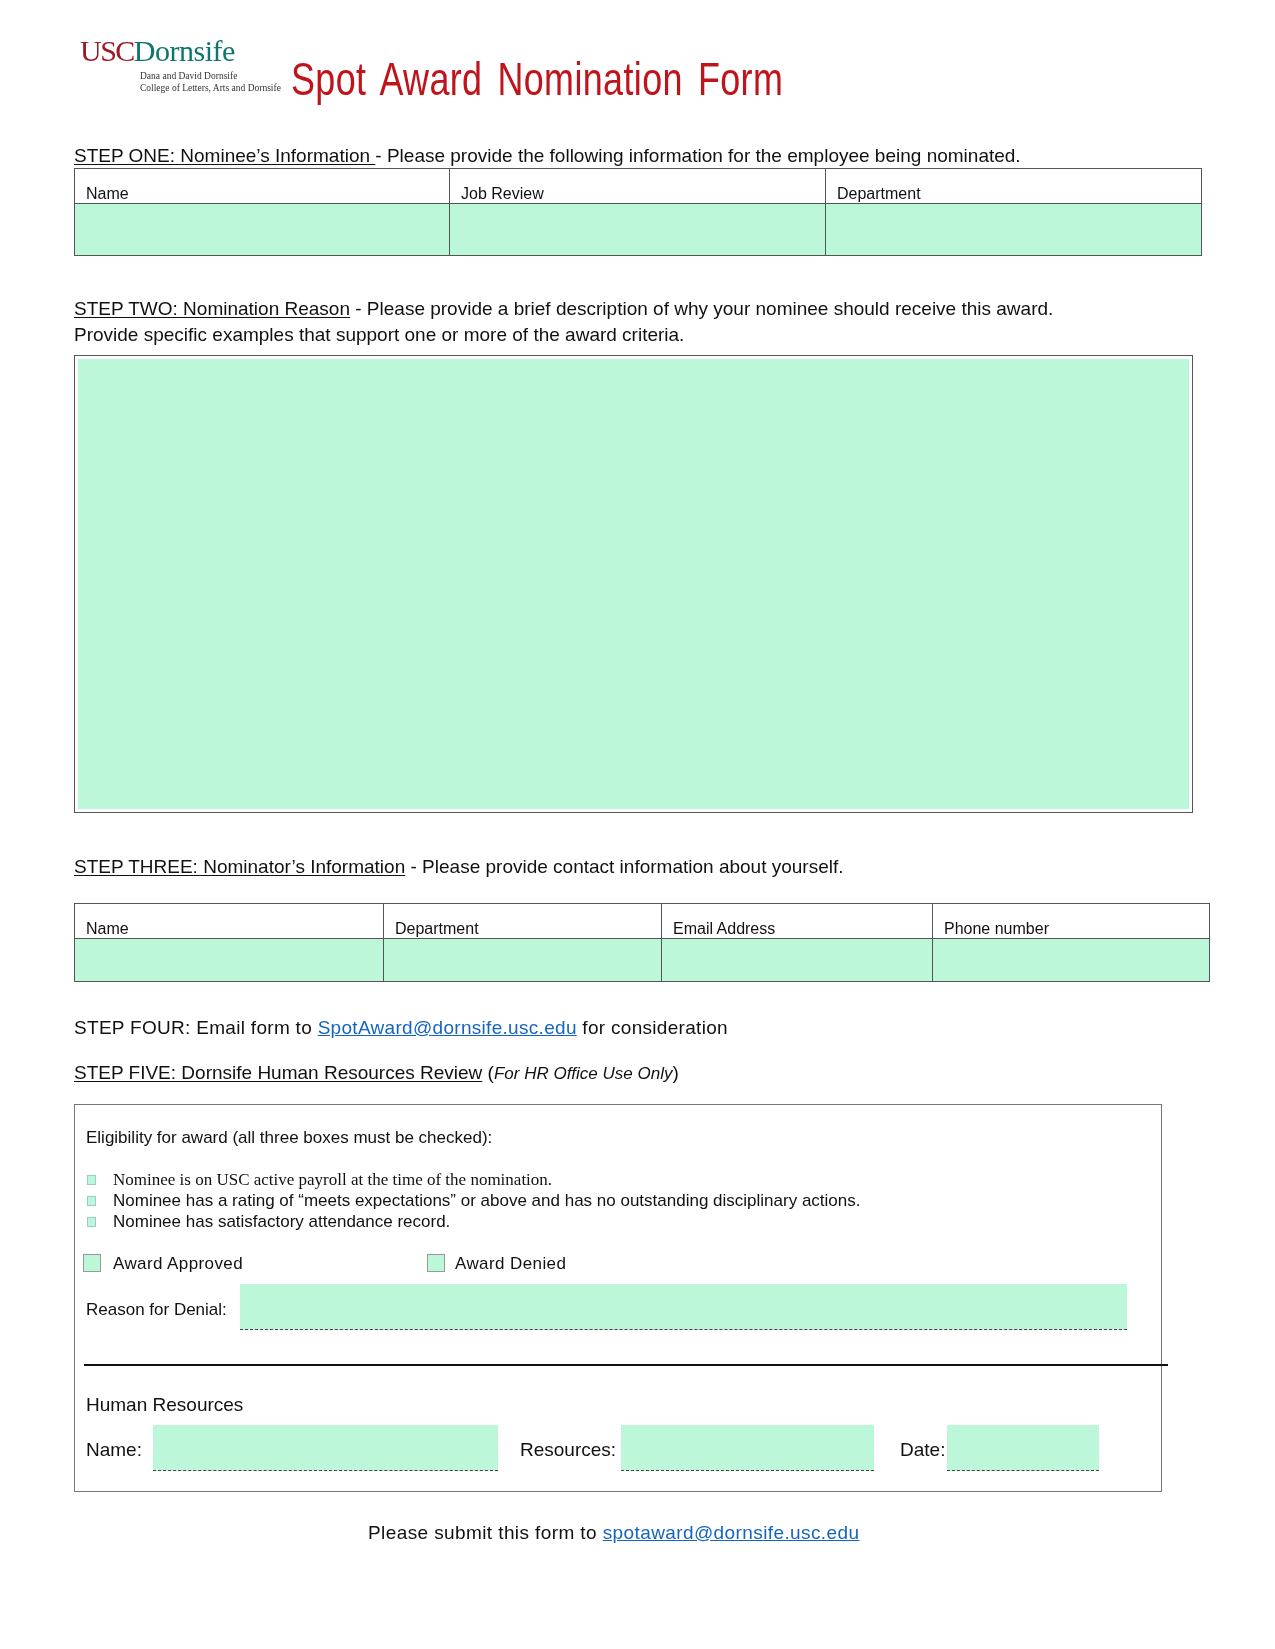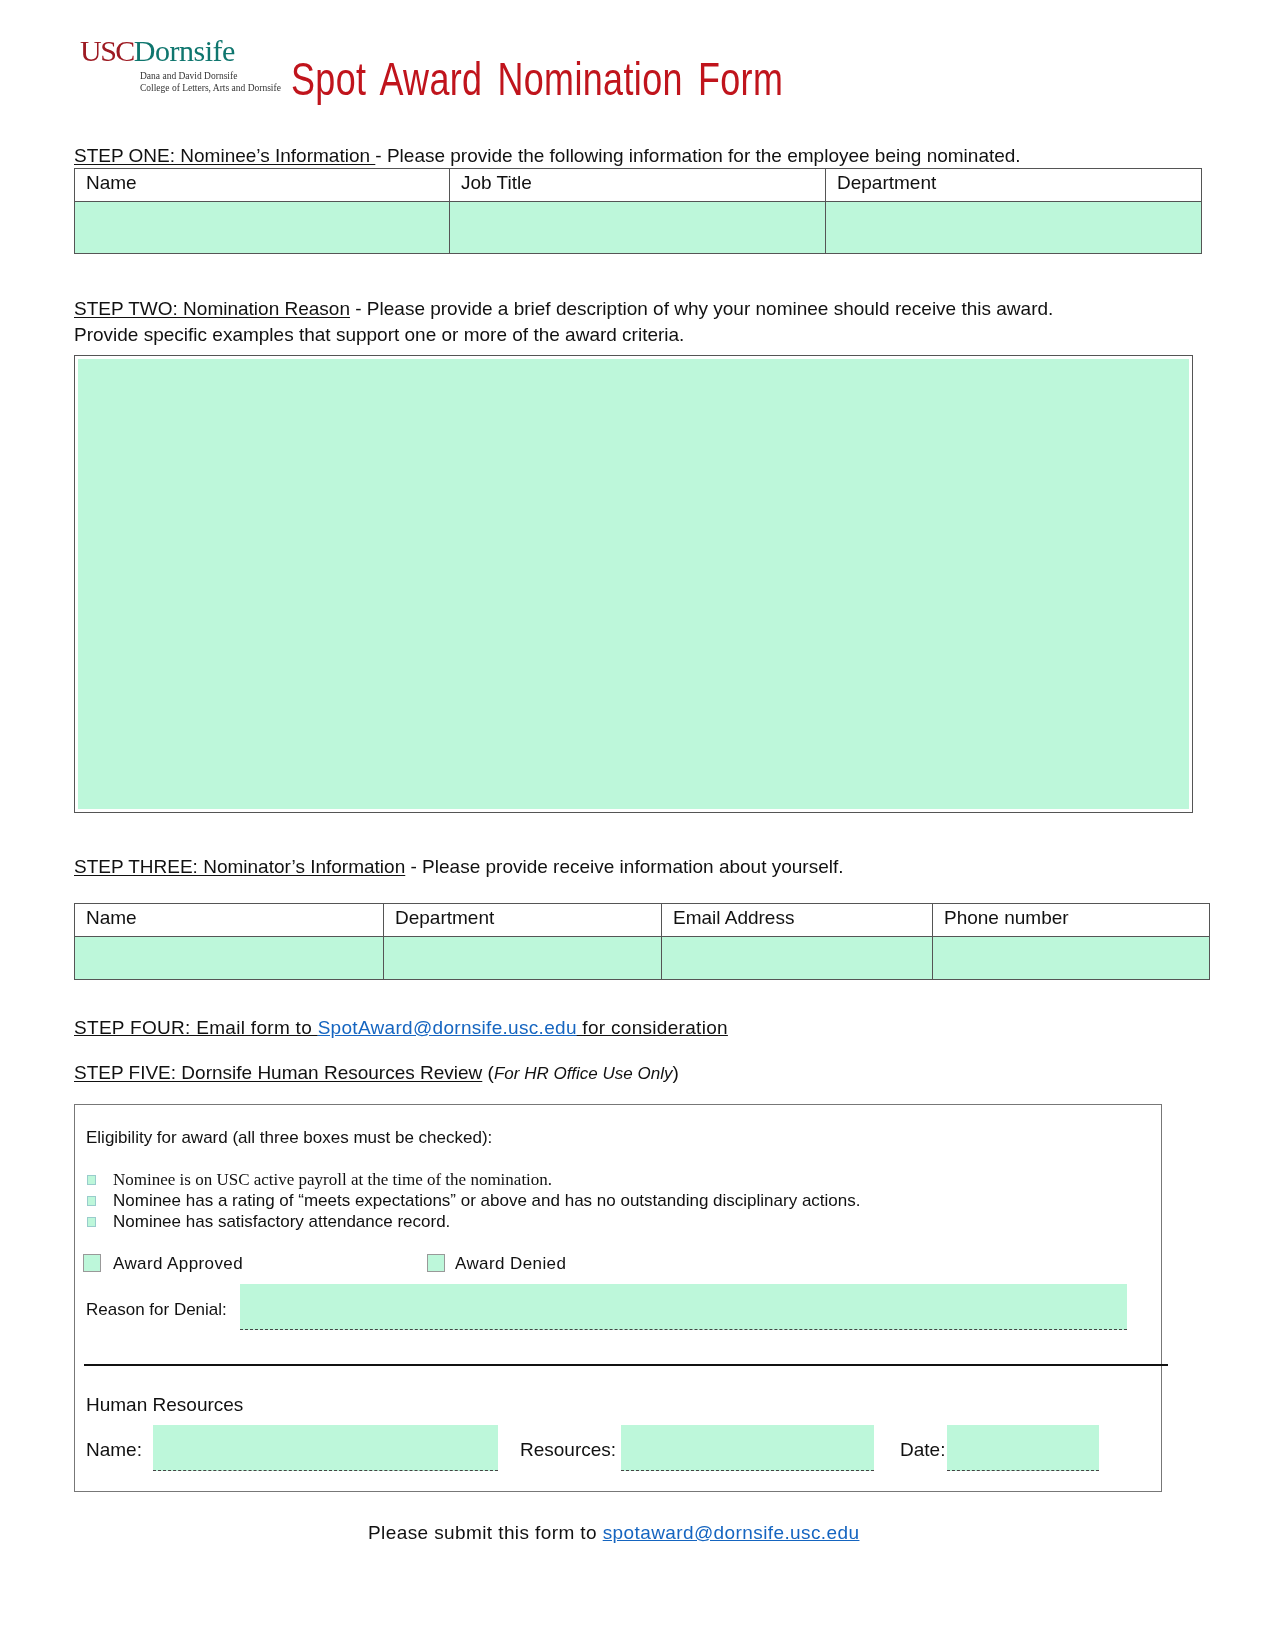--- a/index.html
+++ b/index.html
@@ -16,21 +16,21 @@
               color: #333; line-height: 12px; }
   .title { left: 291px; top: 56px; font-family: "Liberation Sans Narrow", "Liberation Sans", sans-serif;
            font-size: 46px; color: #c0141c; transform: scaleX(0.78); transform-origin: left top;
            letter-spacing: 0.5px; line-height: 1; word-spacing: 6px; }
 
   .step { font-size: 19px; line-height: 22px; white-space: nowrap; }
   .step u { text-underline-offset: 2px; }
   .link { color: #1565c0; text-decoration: underline; }
 
   table.grid { position: absolute; border-collapse: collapse; table-layout: fixed; }
-  table.grid td { border: 1.5px solid #555; padding: 3px 0 0 11px; font-size: 19px; vertical-align: top; }
+  table.grid td { border: 1.5px solid #555; padding: 16px 0 0 11px; font-size: 16px; vertical-align: top; }
   table.grid tr.hdr td { background: #fff; }
   table.grid tr.inp td { background: #bdf7da; }
 
   .reason-box { left: 74px; top: 355px; width: 1117px; height: 456px; border: 1.5px solid #555; }
   .reason-fill { position: absolute; left: 3px; top: 3px; right: 3px; bottom: 3px; background: #bdf7da; }
 
   .hr-box { left: 74px; top: 1104px; width: 1086px; height: 386px; border: 1.5px solid #777; }
   .txt17 { font-size: 17px; line-height: 20px; white-space: nowrap; }
   .mini-cb { width: 9px; height: 10px; background: #bdf7da; border: 1px solid #9cc; box-sizing: border-box; }
   .cb { width: 18px; height: 18px; background: #bdf7da; border: 1.5px solid #999; box-sizing: border-box; }
@@ -54,41 +54,41 @@
 </div>
 <table class="grid" style="left:74px; top:168px; width:1127px;">
   <colgroup>
       <col style="width:375px">
       <col style="width:376px">
       <col style="width:376px">
     </colgroup>
   <tbody>
       <tr class="hdr" style="height:33px;">
     <td>Name</td>
-    <td>Job Title</td>
+    <td>Job Review</td>
     <td>Department</td>
   </tr>
   <tr class="inp" style="height:52px;">
     <td></td>
     <td></td>
     <td></td>
   </tr>
 </tbody>
   </table>
 
 <div class="abs step" style="left:74px; top:298px;">
   <u>STEP TWO: Nomination Reason</u><span> - Please provide a brief description of why your nominee should receive this award.</span>
 </div>
 <div class="abs step" style="left:74px; top:324px;">Provide specific examples that support one or more of the award criteria.</div>
 <div class="abs reason-box">
   <div class="reason-fill"></div>
 </div>
 
 <div class="abs step" style="left:74px; top:856px;">
-  <u>STEP THREE: Nominator’s Information</u><span> - Please provide receive information about yourself.</span>
+  <u>STEP THREE: Nominator’s Information</u><span> - Please provide contact information about yourself.</span>
 </div>
 <table class="grid" style="left:74px; top:903px; width:1135px;">
   <colgroup>
       <col style="width:309px">
       <col style="width:278px">
       <col style="width:271px">
       <col style="width:277px">
     </colgroup>
   <tbody>
       <tr class="hdr" style="height:33px;">
@@ -99,21 +99,21 @@
   </tr>
   <tr class="inp" style="height:43px;">
     <td></td>
     <td></td>
     <td></td>
     <td></td>
   </tr>
 </tbody>
   </table>
 
-<div class="abs step" style="left:74px; top:1017px; text-decoration: underline; letter-spacing: 0.3px;">
+<div class="abs step" style="left:74px; top:1017px; letter-spacing: 0.3px;">
   <span>STEP FOUR: Email form to </span><span class="link">SpotAward@dornsife.usc.edu</span><span> for consideration</span>
 </div>
 
 <div class="abs step" style="left:74px; top:1062px;">
   <u>STEP FIVE: Dornsife Human Resources Review</u><span> (</span><i style="font-size:17px;">For HR Office Use Only</i><span>)</span>
 </div>
 
 <div class="abs hr-box"></div>
 <div class="abs txt17" style="left:86px; top:1128px;">Eligibility for award (all three boxes must be checked):</div>
 

